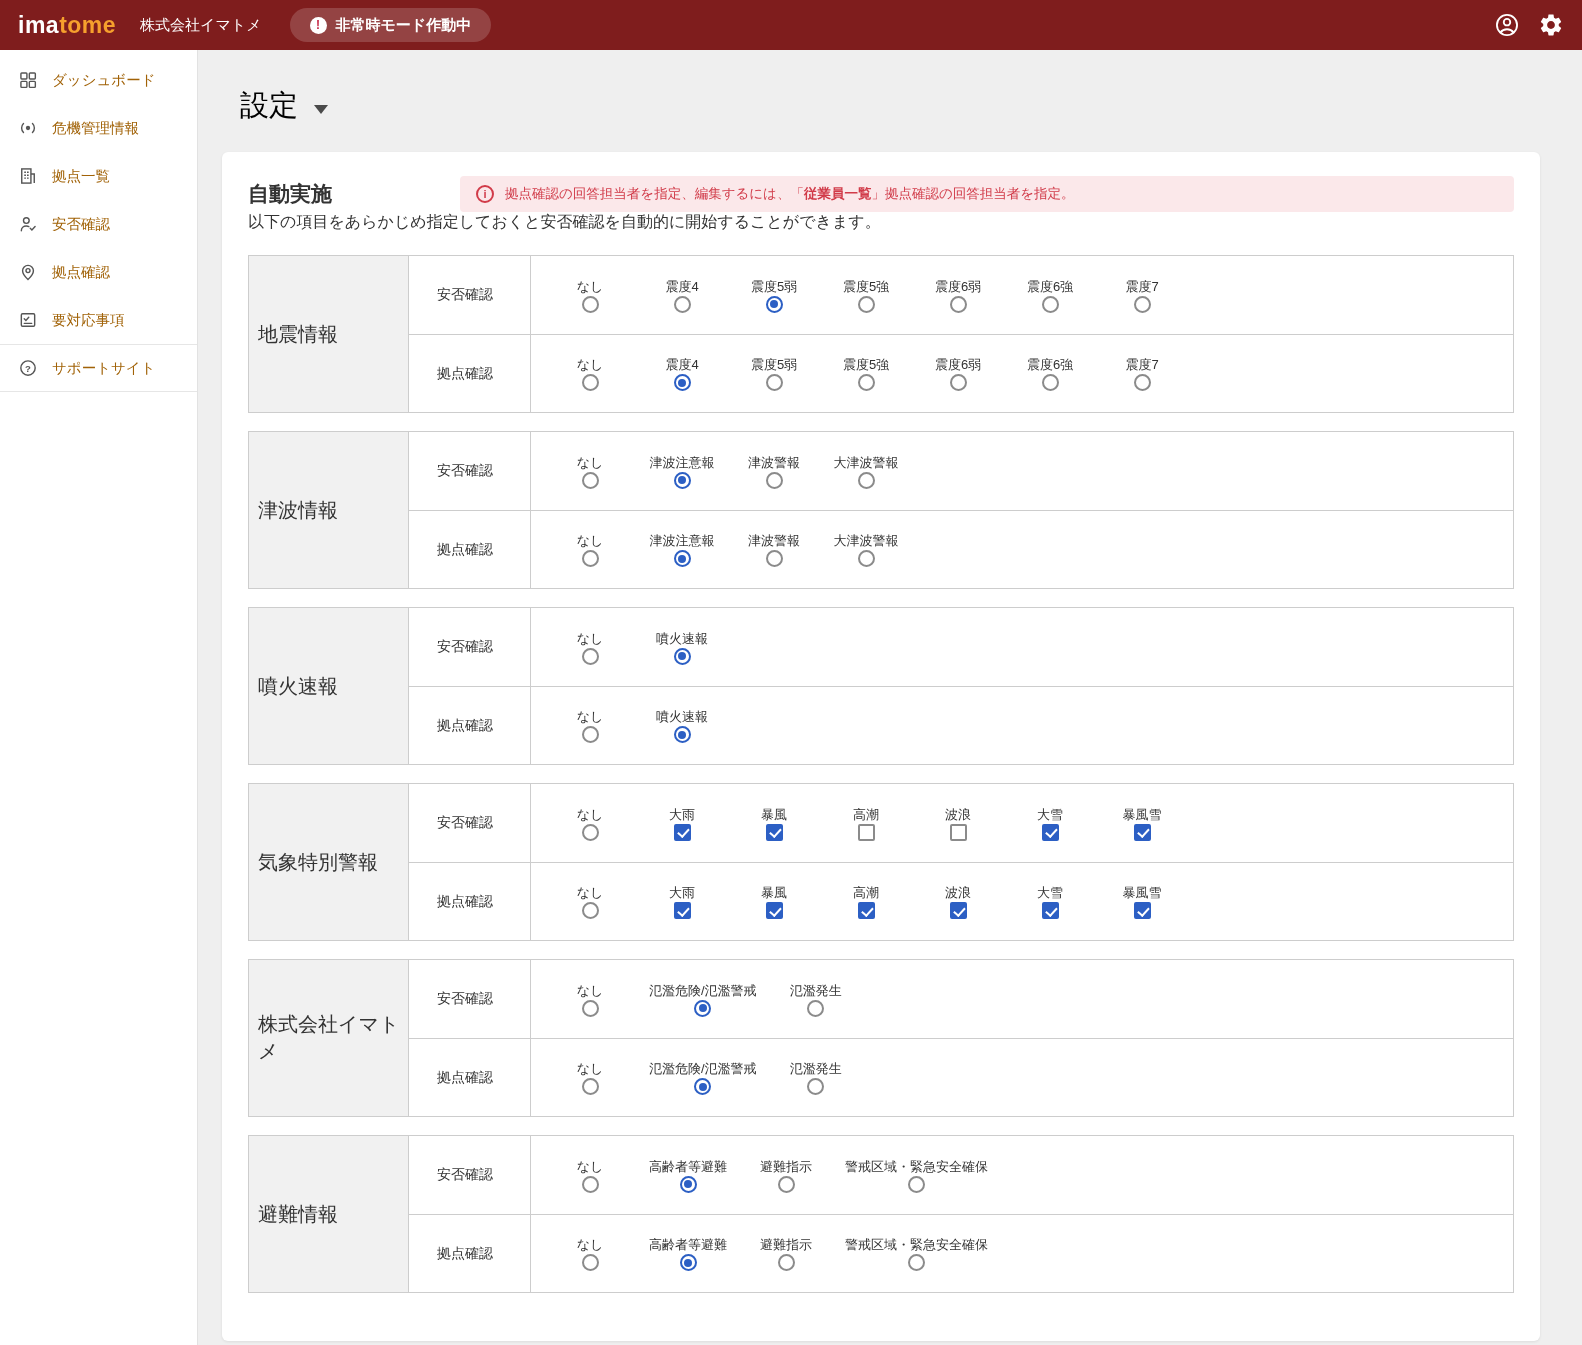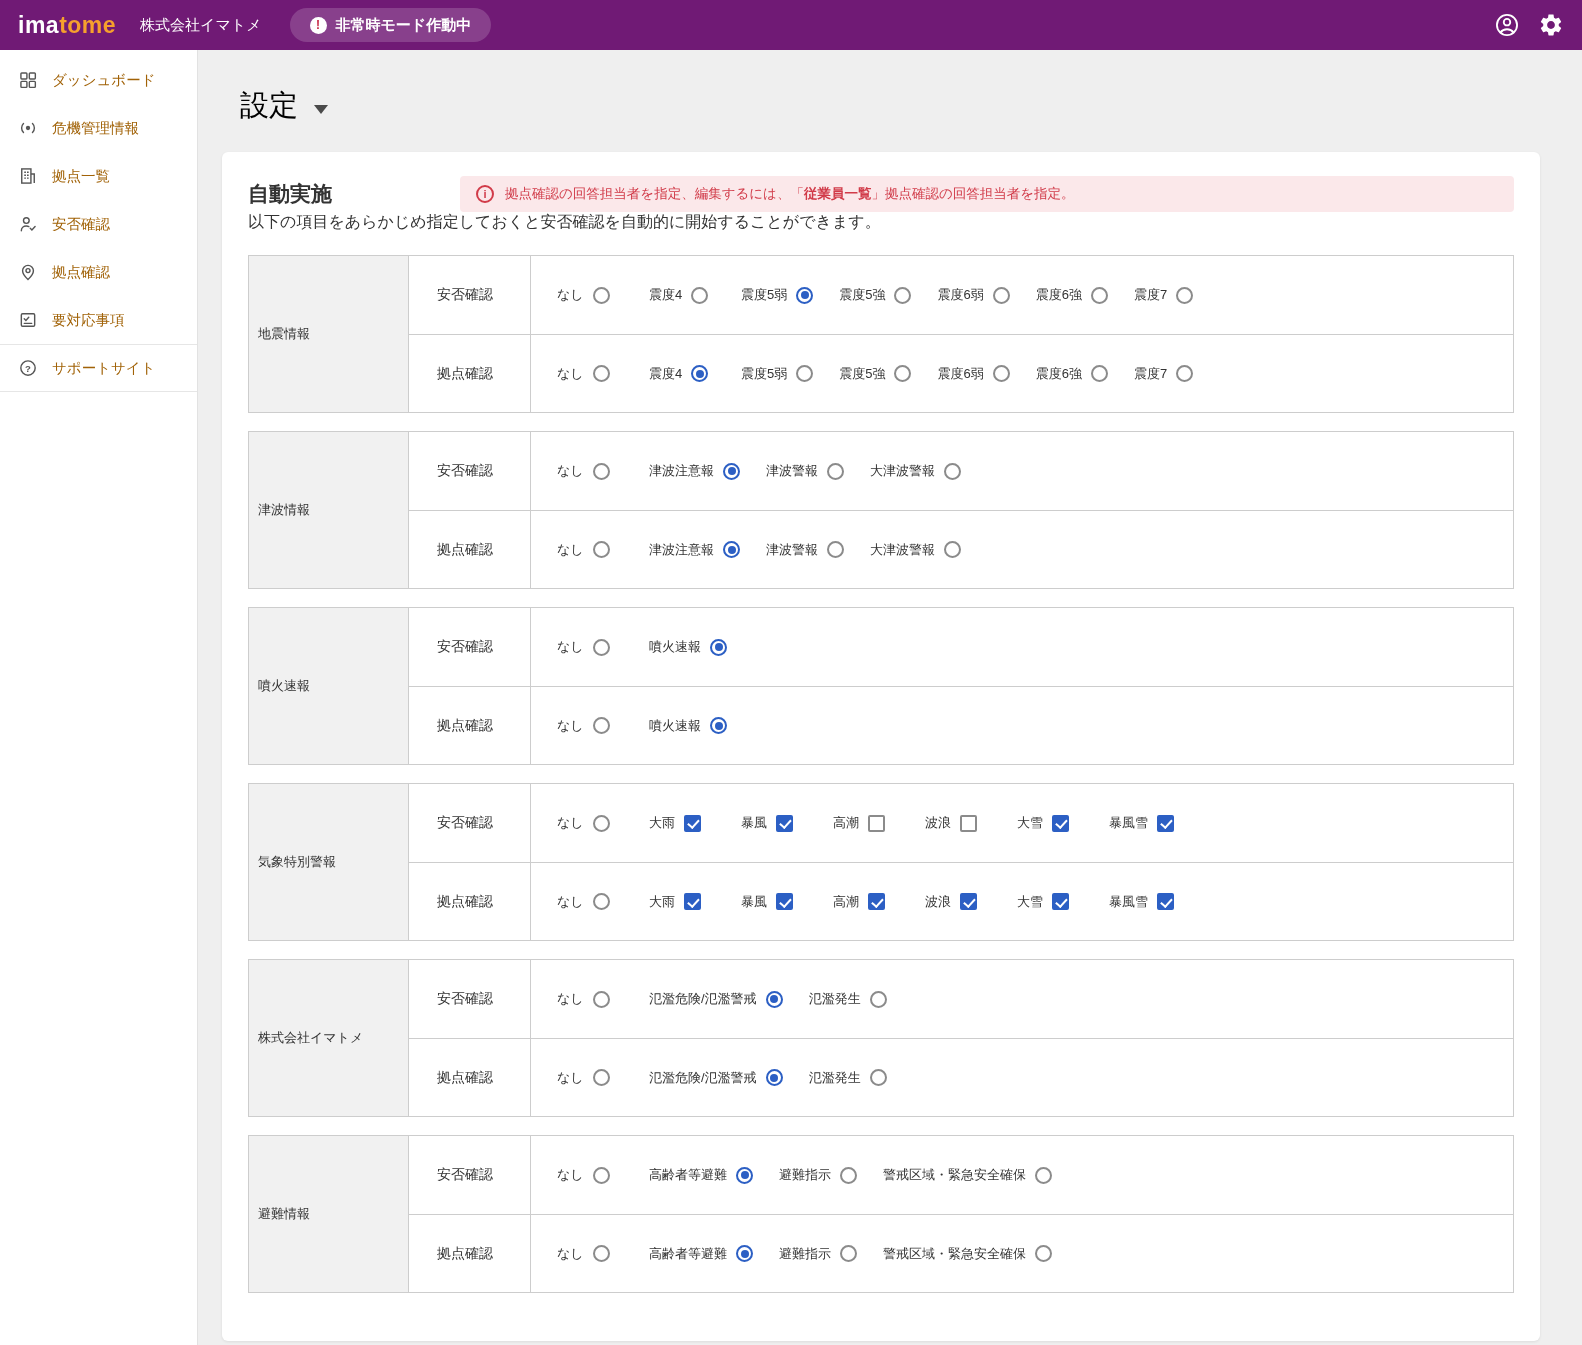--- a/index.html
+++ b/index.html
@@ -6,21 +6,21 @@
   html,body { width: 1582px; }
   body {
     font-family: "Liberation Sans", "DejaVu Sans", sans-serif;
     background: #efefef;
     color: #333;
   }
   .app { width: 1582px; min-height: 1345px; }
 
   
   .topbar {
-    height: 50px; background: #701a75; color: #fff;
+    height: 50px; background: #7f1d1d; color: #fff;
     display: flex; align-items: center; padding: 0 18px;
   }
   .logo { font-size: 23px; font-weight: bold; letter-spacing: .5px; cursor: pointer; }
   .logo .t2 { color: #f6a02d; }
   .company { margin-left: 24px; font-size: 15px; }
   .mode-badge {
     margin-left: 28px; background: rgba(255,255,255,0.17);
     border-radius: 17px; height: 34px; display: flex; align-items: center;
     gap: 9px; padding: 0 20px; font-size: 15px; font-weight: bold; cursor: pointer;
   }
@@ -72,31 +72,31 @@
     font-size: 11px; font-weight: bold; flex: 0 0 auto; line-height: 1;
   }
   .banner .link { font-weight: bold; cursor: pointer; }
   .intro { font-size: 16px; color: #333; }
 
   
   #groups { margin-top: 22px; }
   .group { display: flex; border: 1px solid #cdcdcd; margin-bottom: 18px; }
   .category {
     width: 160px; background: #f1f1f1; border-right: 1px solid #cdcdcd;
-    display: flex; align-items: center; padding-left: 9px; font-size: 13px; color: #333;
+    display: flex; align-items: center; padding-left: 9px; font-size: 20px; color: #333;
   }
   .rows { flex: 1; display: flex; flex-direction: column; }
   .row { display: flex; min-height: 78px; }
   .row + .row { border-top: 1px solid #cdcdcd; }
   .row-label {
     width: 122px; flex: 0 0 auto; border-right: 1px solid #cdcdcd;
     display: flex; align-items: center; padding-left: 28px; font-size: 14px;
   }
   .options { flex: 1; display: flex; align-items: center; padding: 12px 10px 12px 26px; gap: 26px; }
-  .option { display: flex; flex-direction: row; align-items: center; gap: 9px; min-width: 66px; cursor: pointer; }
+  .option { display: flex; flex-direction: column; align-items: center; min-width: 66px; cursor: pointer; }
   .opt-label { font-size: 13px; color: #333; white-space: nowrap; }
   .radio {
     width: 17px; height: 17px; border: 2px solid #8b8b8b; border-radius: 50%;
     position: relative; background: #fff; display: block;
   }
   .radio.checked { border-color: #2c5fc4; }
   .radio.checked::after {
     content: ""; position: absolute; left: 2.5px; top: 2.5px;
     width: 8px; height: 8px; border-radius: 50%; background: #2c5fc4;
   }

